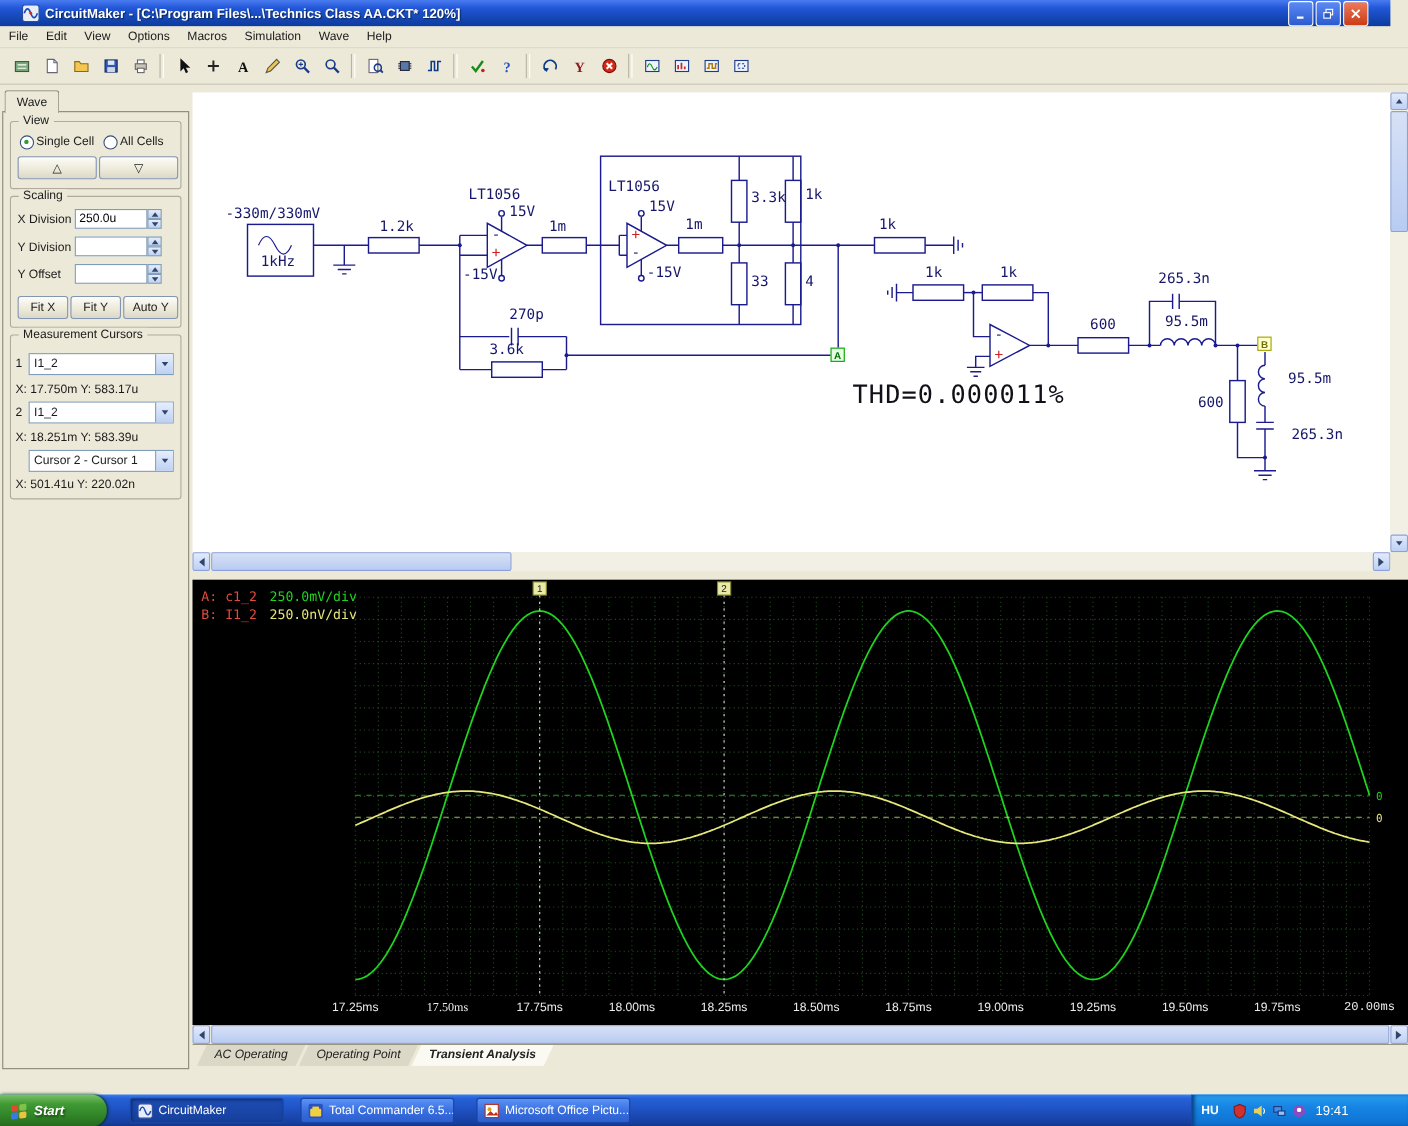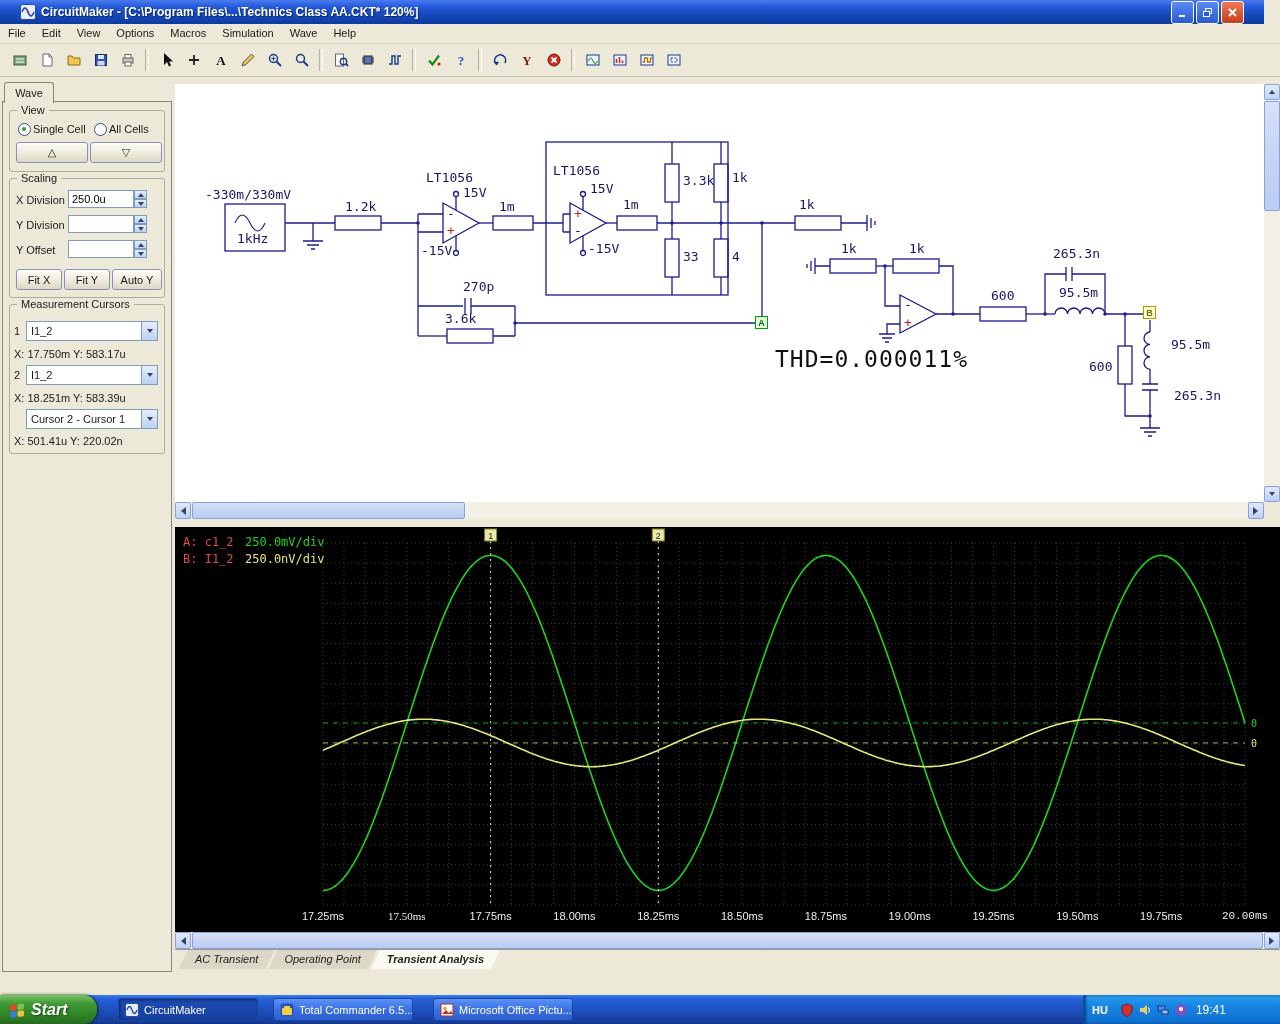--- a/index.html
+++ b/index.html
@@ -75,21 +75,21 @@
   #tabsrow{left:175px;top:949px;width:1105px;height:23px;background:#ece9d8;border-top:1px solid #9a9684;display:flex;padding-left:4px;box-sizing:border-box}
   .btab{height:18px;margin-top:0;padding:1px 16px 0 16px;font:italic 11px "Liberation Sans",sans-serif;
     background:#dcd8c8;clip-path:polygon(9px 0,100% 0,calc(100% - 9px) 100%,0 100%);margin-right:-6px;line-height:16px;color:#222}
   .btab.active{background:#fafaf2;font-weight:bold;z-index:2}
   
   #taskbar{left:0;top:995px;width:1280px;height:29px;
     background:linear-gradient(180deg,#3a80f2 0%,#2661d8 12%,#1e50c0 50%,#163f9e 90%,#123485 100%)}
   #startbtn{position:absolute;left:0;top:0;height:29px;width:97px;border-radius:0 14px 14px 0;
     background:linear-gradient(180deg,#7dc268 0%,#3f9a34 30%,#2f8226 70%,#256b1e 100%);
     display:flex;align-items:center;padding-left:8px;box-sizing:border-box;box-shadow:1px 0 3px #0a2a06}
-  #startbtn .stxt{color:#fff;font-weight:bold;font-style:italic;font-size:16px;margin-left:5px;text-shadow:1px 1px 2px #184a10}
+  #startbtn .stxt{color:#fff;font-weight:bold;font-style:italic;font-size:12px;margin-left:5px;text-shadow:1px 1px 2px #184a10}
   .task{position:absolute;top:3px;height:23px;width:140px;border-radius:3px;
     background:linear-gradient(180deg,#5a93f8,#3a70e0 50%,#2c5ecf);border:1px solid #1b45a0;
     display:flex;align-items:center;padding:0 6px;box-sizing:border-box;color:#fff;white-space:nowrap;overflow:hidden}
   .task.active{background:linear-gradient(180deg,#1d4cb4,#16409c);box-shadow:inset 1px 1px 3px #0c2a66}
   .task .ticon{margin-right:5px;flex:0 0 auto;display:flex}
   #tray{position:absolute;right:0;top:0;height:29px;width:196px;
     background:linear-gradient(180deg,#2a9ef0 0%,#1584e2 40%,#0f6fd0 100%);border-left:1px solid #0a4f9e;
     display:flex;align-items:center;box-shadow:inset 2px 0 3px #0a4584}
   #tray .lang{color:#fff;font-weight:bold;margin:0 8px}
   #tray .clock{color:#fff;margin-left:8px;font-size:12px}
@@ -594,21 +594,21 @@
   <div class="sbtn" style="left:0;top:0;height:17px">
       <span class="arrl"></span>
     </div>
   <div class="sthumb" style="left:17px;top:0;width:1071px;height:17px"></div>
   <div class="sbtn" style="left:1089px;top:0;height:17px">
       <span class="arrr"></span>
     </div>
 </div>
 
 <div id="tabsrow" class="abs">
-  <div class="btab">AC Transient</div>
+  <div class="btab">AC Operating</div>
   <div class="btab">Operating Point</div>
   <div class="btab active">Transient Analysis</div>
 </div>
 
 <div id="taskbar" class="abs">
   <div id="startbtn">
     <svg width="18" height="18">
       <g transform="skewY(-6)">
         <rect x="2" y="4" width="6.5" height="6" rx="1.5" fill="#e04a2a"></rect>
         <rect x="9.5" y="4" width="6.5" height="6" rx="1.5" fill="#7ec24a"></rect>

